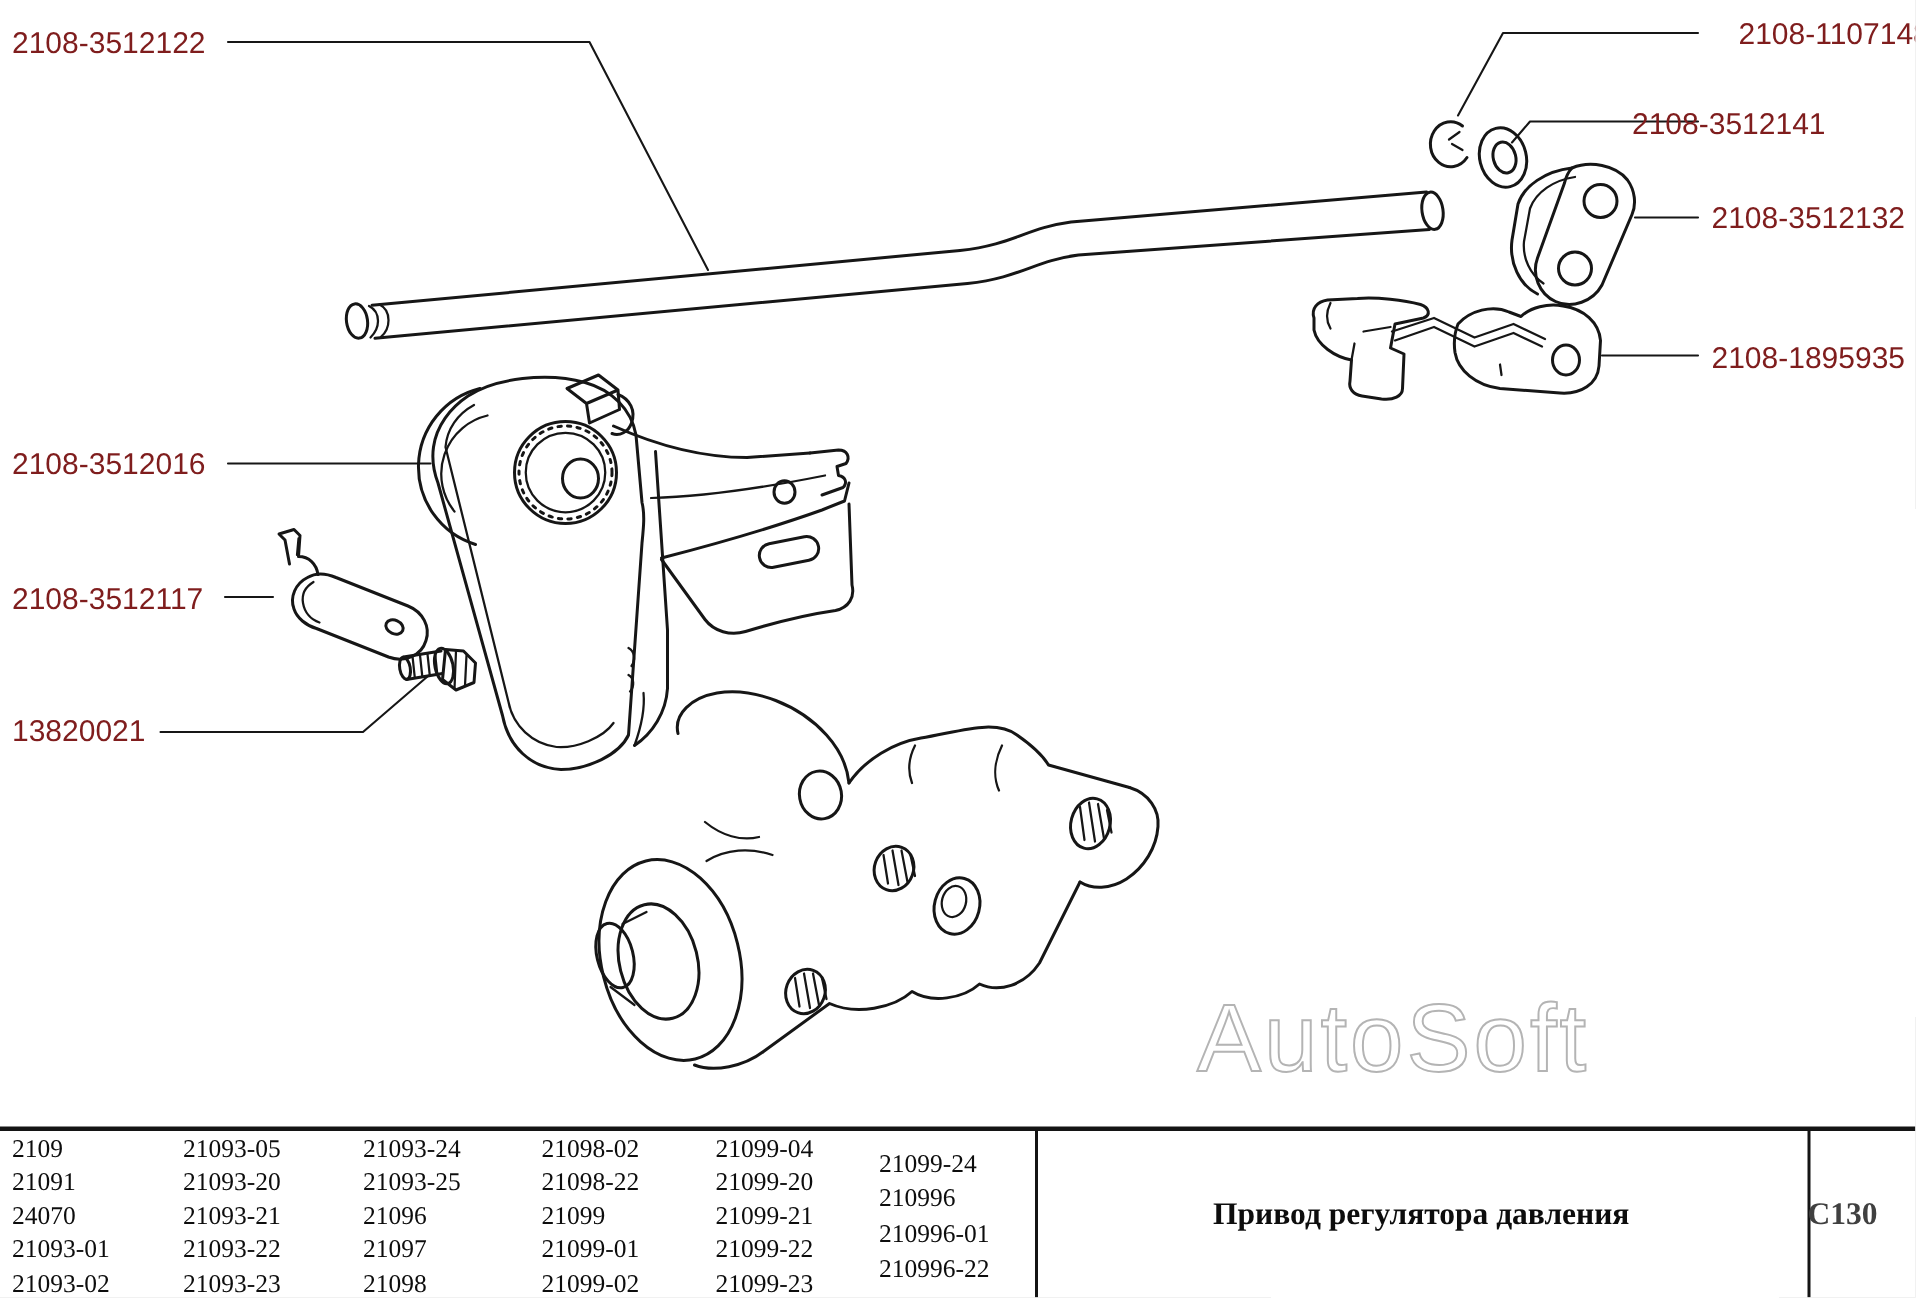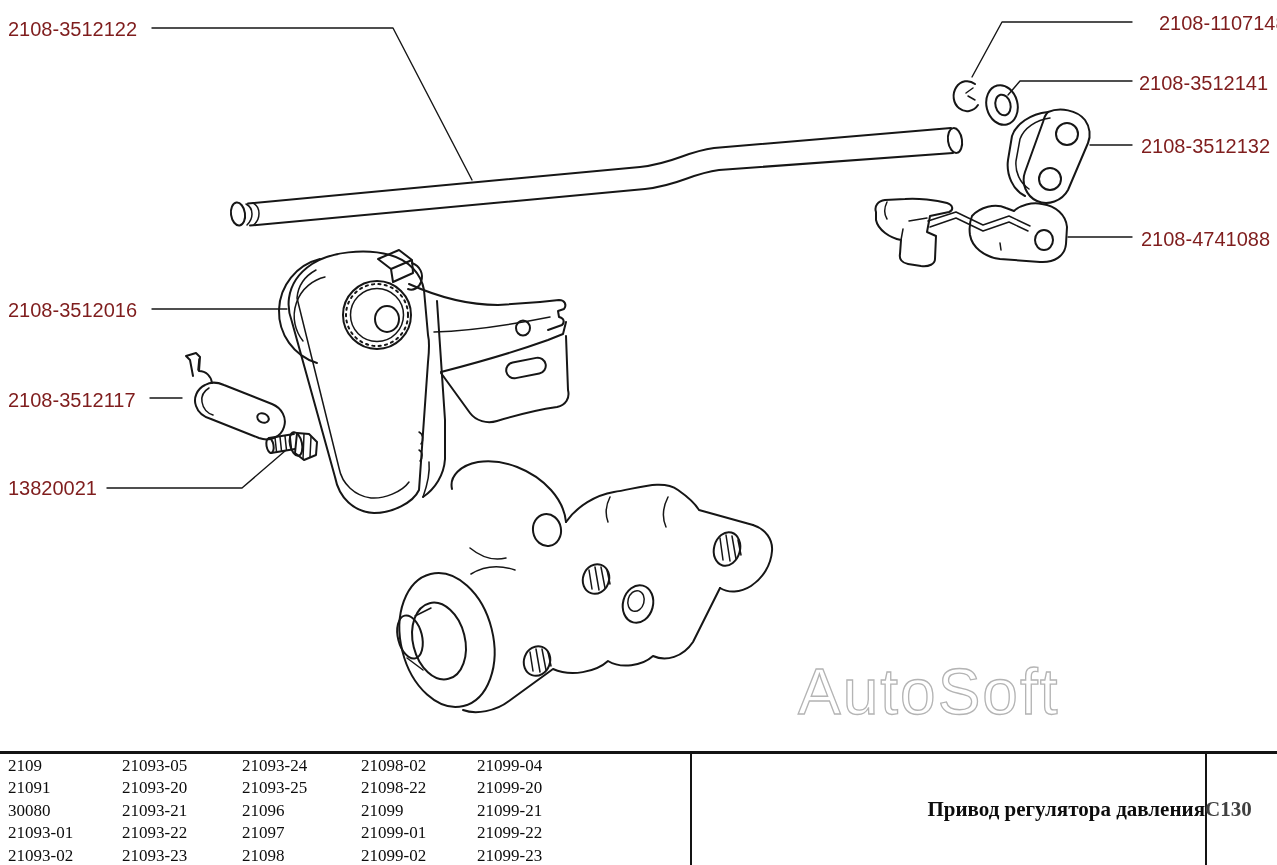--- a/index.html
+++ b/index.html
@@ -21,21 +21,21 @@
     position:absolute;font-size:20px;line-height:22px;white-space:nowrap;color:#7f1d1d;
   }
   .grid-top{position:absolute;left:0;top:751px;width:1277px;height:3px;background:#141414;}
   .vline{position:absolute;top:753px;height:112px;width:2px;background:#141414;}
   .pcol{
     position:absolute;font-family:"Liberation Serif",serif;font-size:17px;color:#0d0d0d;
   }
   .pcol div{height:22.4px;line-height:22.4px;}
   .pcol.pcol-last div{height:23.4px;line-height:23.4px;}
   .tbl-title{
-    position:absolute;left:690px;top:797px;width:515px;text-align:right;
+    position:absolute;left:690px;top:797px;width:515px;text-align:center;
     font-family:"Liberation Serif",serif;font-weight:bold;font-size:21px;color:#0d0d0d;
   }
   .sheet-code{
     position:absolute;left:1205px;top:797px;width:80px;text-align:left;
     font-family:"Liberation Serif",serif;font-weight:bold;font-size:21px;color:#404040;
   }
 </style>
 </head>
 <body>
 
@@ -171,35 +171,35 @@
       <path class="thin" d="M530,652 L533,671 M536,649 L540,672 M542,649 L546,670 M548,652 L551,666"></path>
       <ellipse cx="727" cy="549" rx="13" ry="17" transform="rotate(15 727 549)"></ellipse>
       <path class="thin" d="M720,538 L723,560 M726,535 L730,561 M732,536 L736,559 M738,540 L741,555"></path>
       <ellipse cx="638" cy="604" rx="15" ry="19" transform="rotate(15 638 604)"></ellipse>
       <ellipse class="thin" cx="636" cy="601" rx="8" ry="10.5" transform="rotate(15 636 601)"></ellipse>
     </g>
   </svg>
 
   <div class="plabel" style="left:8px;top:18px;">2108-3512122</div>
   <div class="plabel" style="left:1141px;top:12px;margin-left:18px;">2108-1107148</div>
-  <div class="plabel" style="left:1139px;top:72px;">2108-3512141</div>
+  <div class="plabel" style="left:1088px;top:72px;">2108-3512141</div>
   <div class="plabel" style="left:1141px;top:135px;">2108-3512132</div>
-  <div class="plabel" style="left:1141px;top:228px;">2108-4741088</div>
+  <div class="plabel" style="left:1141px;top:228px;">2108-1895935</div>
   <div class="plabel" style="left:8px;top:299px;text-align:right;">2108-3512016</div>
   <div class="plabel" style="left:8px;top:389px;">2108-3512117</div>
   <div class="plabel" style="left:8px;top:477px;">13820021</div>
 
   <div class="grid-top"></div>
   <div class="vline" style="left:690px;"></div>
   <div class="vline" style="left:1205px;"></div>
 
   <div class="pcol" style="left:8px;top:755px;">
     <div>2109</div>
     <div>21091</div>
-    <div>30080</div>
+    <div>24070</div>
     <div>21093-01</div>
     <div>21093-02</div>
   </div>
   <div class="pcol" style="left:122px;top:755px;">
     <div>21093-05</div>
     <div>21093-20</div>
     <div>21093-21</div>
     <div>21093-22</div>
     <div>21093-23</div>
   </div>
@@ -217,17 +217,23 @@
     <div>21099-01</div>
     <div>21099-02</div>
   </div>
   <div class="pcol" style="left:477px;top:755px;">
     <div>21099-04</div>
     <div>21099-20</div>
     <div>21099-21</div>
     <div>21099-22</div>
     <div>21099-23</div>
   </div>
+  <div class="pcol pcol-last" style="left:586px;top:764px;">
+    <div>21099-24</div>
+    <div>210996</div>
+    <div>210996-01</div>
+    <div>210996-22</div>
+  </div>
 
   <div class="tbl-title">Привод регулятора давления</div>
   <div class="sheet-code">С130</div>
 
 </div>
 
 </body></html>

